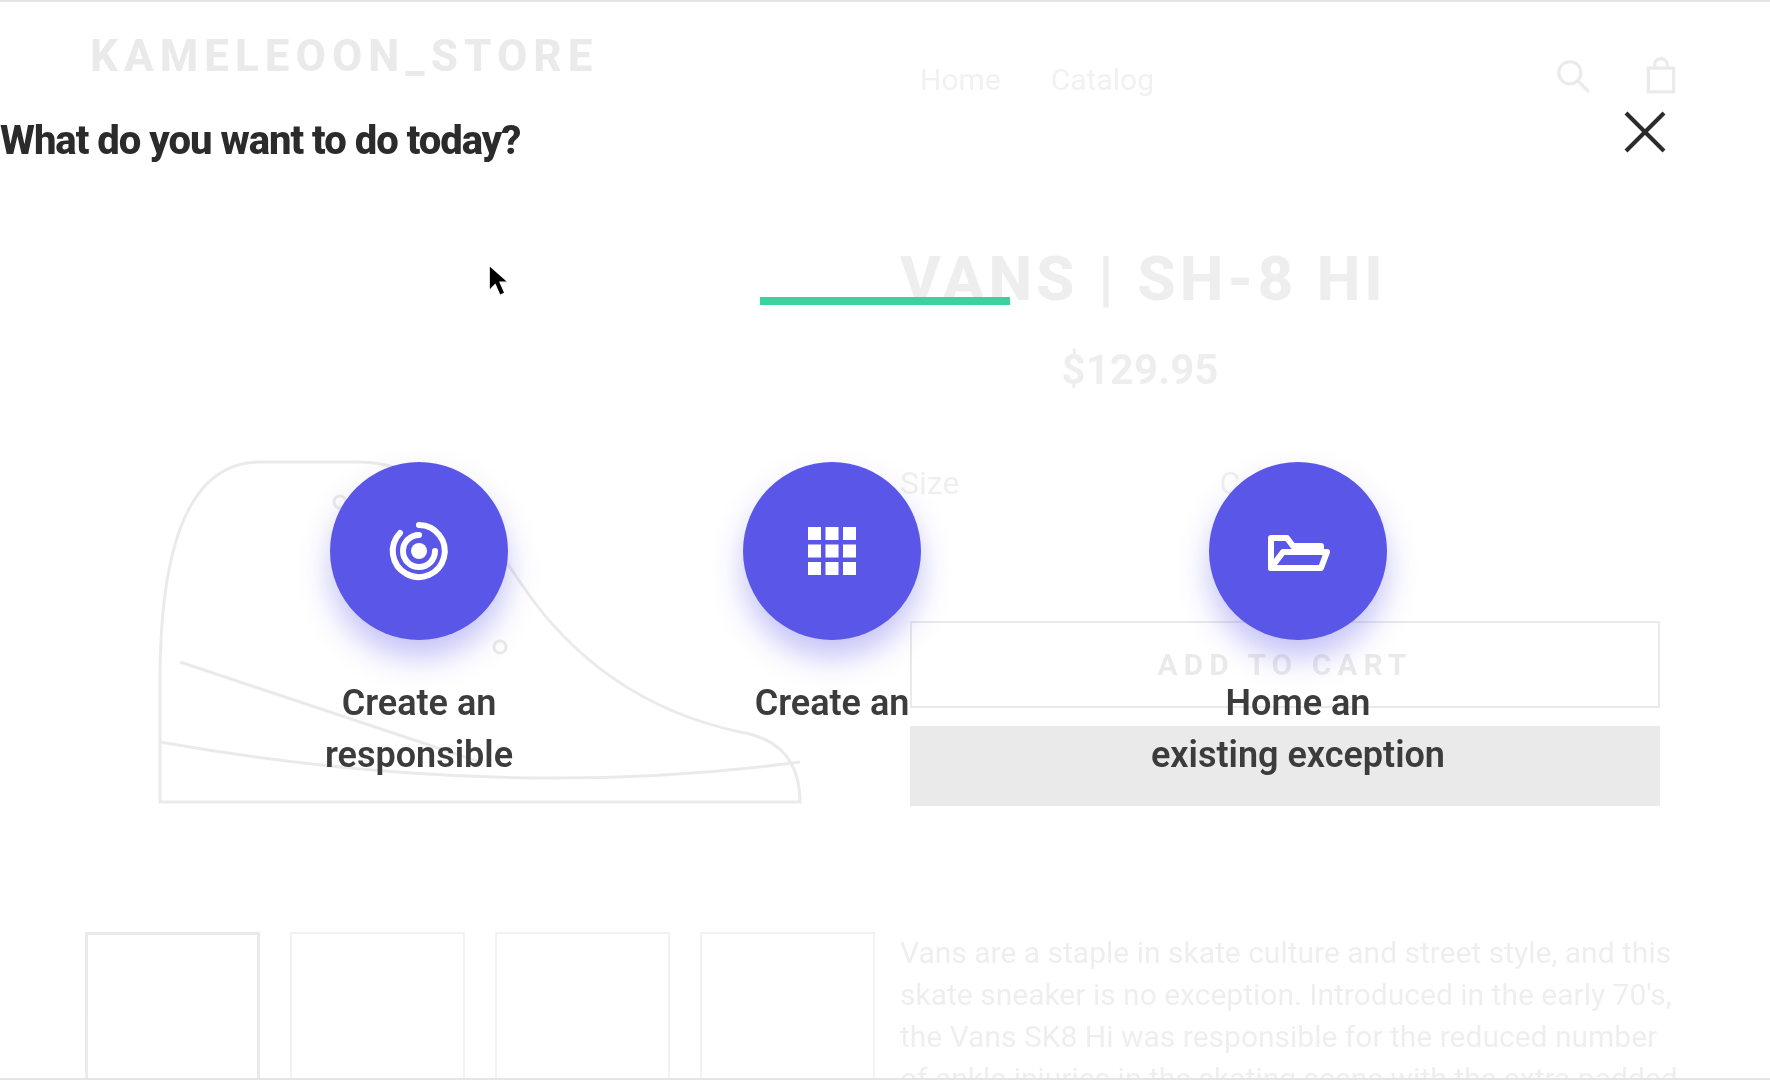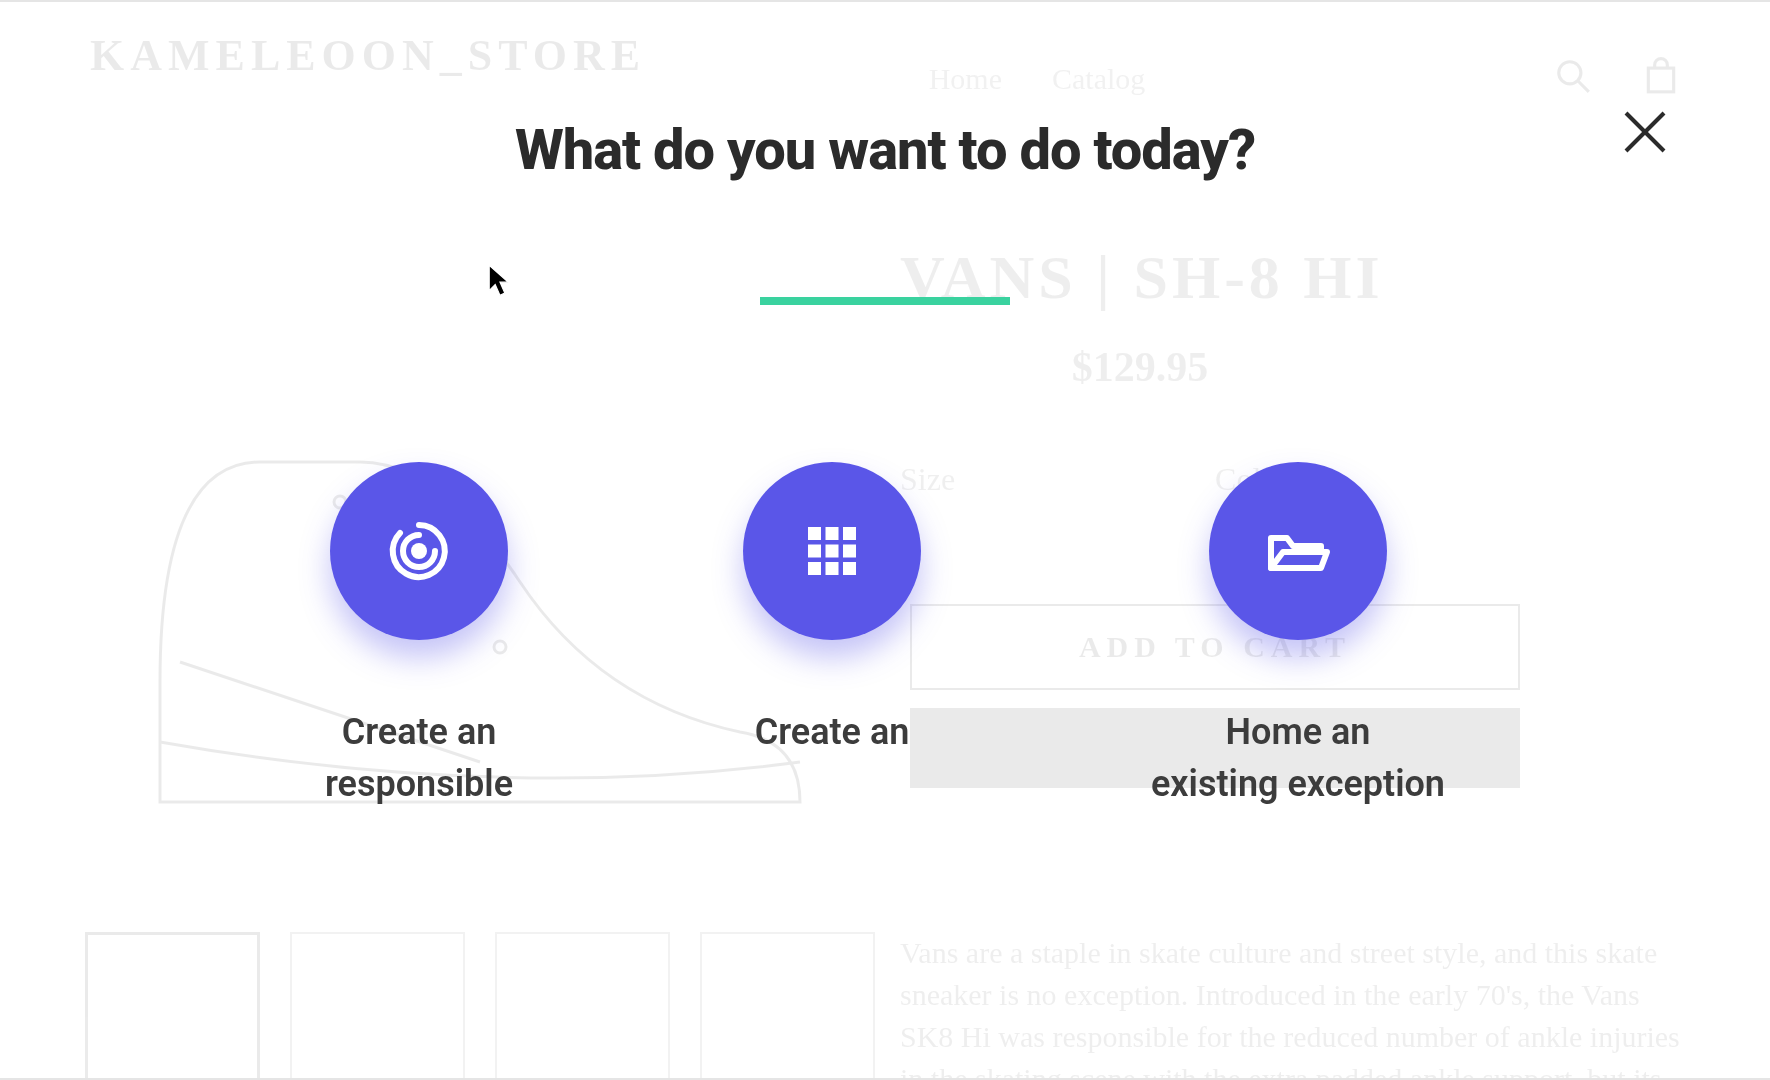--- a/index.html
+++ b/index.html
@@ -1,61 +1,61 @@
 <!DOCTYPE html>
 <html><head>
 <meta charset="utf-8">
 <style>
   * { box-sizing: border-box; margin: 0; padding: 0; }
   html, body { width: 1770px; height: 1080px; overflow: hidden; font-family: -apple-system, BlinkMacSystemFont, "Segoe UI", Roboto, Helvetica, Arial, sans-serif; }
   body { position: relative; background: #fff; border-top: 2px solid #e5e5e5; border-bottom: 2px solid #e5e5e5; }
 
   
-  .page-bg { position: absolute; inset: 0; padding: 30px 90px 0 90px; opacity: 0.08; pointer-events: none; font-family: Liberation Serif, serif; }
+  .page-bg { position: absolute; inset: 0; padding: 30px 90px 0 90px; opacity: 0.08; pointer-events: none; }
   .bg-header { display: flex; align-items: flex-start; justify-content: space-between; }
   .bg-brand { font-size: 44px; font-weight: 800; letter-spacing: 6px; color: #000; width: 430px; line-height: 1.1; }
   .bg-nav { display: flex; gap: 50px; font-size: 30px; color: #555; margin-top: 30px; }
   .bg-actions { display: flex; gap: 50px; margin-top: 25px; }
   .bg-icon-mag, .bg-icon-bag { width: 38px; height: 38px; }
   .bg-product { position: absolute; left: 900px; top: 240px; }
   .bg-title { font-size: 62px; font-weight: 800; letter-spacing: 4px; color: #333; }
   .bg-price { font-size: 42px; font-weight: 700; color: #333; margin-top: 30px; text-align: center; width: 480px; }
   .bg-opts { display: flex; gap: 260px; margin-top: 70px; font-size: 32px; color: #444; }
-  .bg-addwrap { position: absolute; left: 910px; top: 602px; width: 610px; }
+  .bg-addwrap { position: absolute; left: 910px; top: 619px; width: 750px; }
   .bg-addbtn { border: 2px solid #000; padding: 24px; text-align: center; font-size: 30px; letter-spacing: 6px; font-weight: 700; }
   .bg-buybtn { background:#000; height:80px; margin-top:18px; }
   .bg-desc { position:absolute; left:900px; top:930px; width:780px; font-size:30px; line-height:1.4; color:#333; }
   .bg-image-main { position:absolute; left:100px; top:380px; width:720px; height:460px; border:none; }
   .bg-shoe {
     stroke:#000; stroke-width:3; fill:none;
   }
   .bg-thumbs { position:absolute; left:85px; top:930px; display:flex; gap:30px; }
   .bg-thumb { width:175px; height:175px; border:2px solid #666; }
   .bg-thumb.first { border:3px solid #000; }
 
   
   .modal-layer { position: absolute; inset: 0; }
-  .modal-title { text-align: center; font-size: 56px; font-weight: 800; color: #2b2b2b; margin-top: 115px; letter-spacing: -1px; }
+  .modal-title { font-size: 40px; font-weight: 800; color: #2b2b2b; margin-top: 115px; letter-spacing: -1px; }
   .progress-bar { position:absolute; top:295px; left:50%; transform:translateX(-50%); width:250px; height:8px; background:#3ad29f; }
   .close-btn { position:absolute; top:105px; right:100px; width:50px; height:50px; cursor:pointer; }
   .close-btn svg { width:100%; height:100%; }
   .close-btn line { stroke:#2b2b2b; stroke-width:4; }
 
   .options-row { position:absolute; top:460px; left:0; right:0; display:flex; justify-content:space-around; padding:0 210px; }
   .option { display:flex; flex-direction:column; align-items:center; cursor:pointer; }
   .icon-circle {
     width:178px; height:178px; border-radius:50%;
     background:#5a56e8;
     display:flex; align-items:center; justify-content:center;
     box-shadow: 0 18px 30px rgba(90,86,232,0.35);
   }
   .icon-circle svg { width:70px; height:70px; }
   .icon-circle .stroke { stroke:#fff; stroke-width:6; fill:none; stroke-linecap:round; }
   .icon-circle .fill { fill:#fff; }
-  .option-label { margin-top:66px; font-size:36px; font-weight:600; color:#3c3c3c; text-align:center; line-height:1.45; }
+  .option-label { margin-top:37px; font-size:36px; font-weight:600; color:#3c3c3c; text-align:center; line-height:1.45; }
 
   .cursor { position:absolute; left:488px; top:262px; width:24px; height:34px; z-index:50; }
   .cursor svg { width:100%; height:100%; }
 </style>
 </head>
 <body>
 
 <div class="page-bg">
   <div class="bg-header">
     <div class="bg-brand">KAMELEOON_STORE</div>

